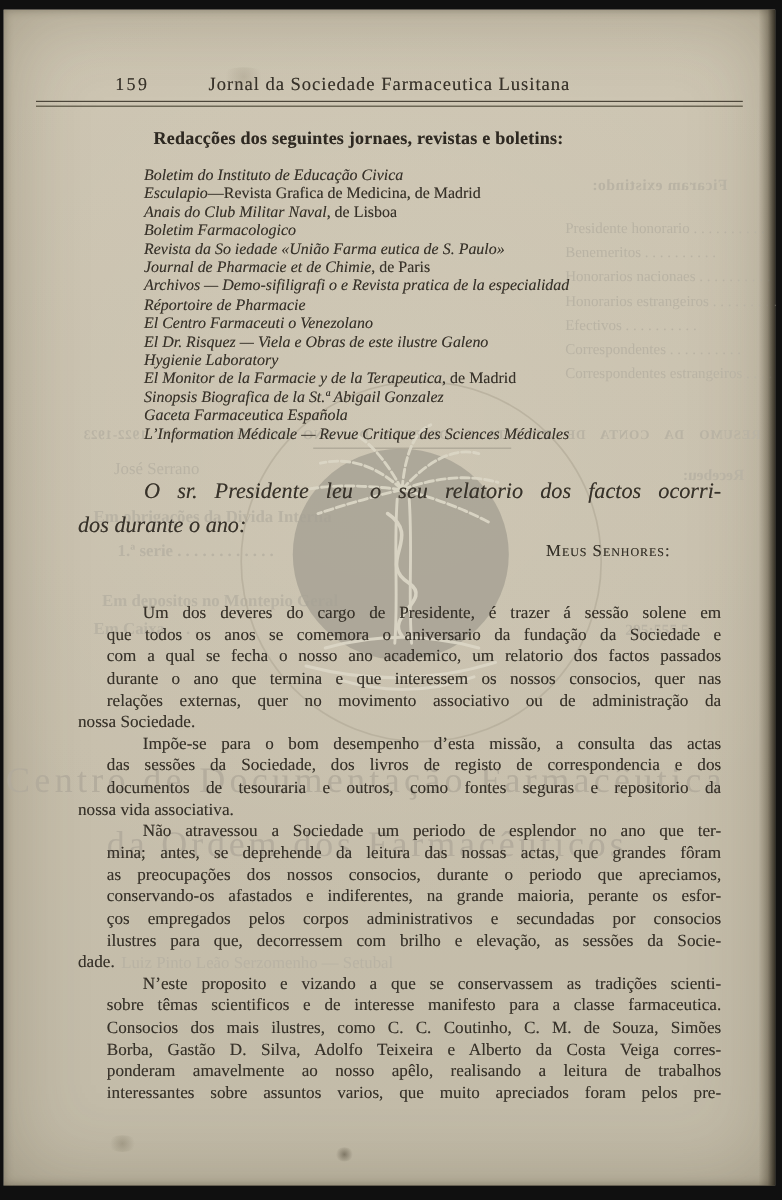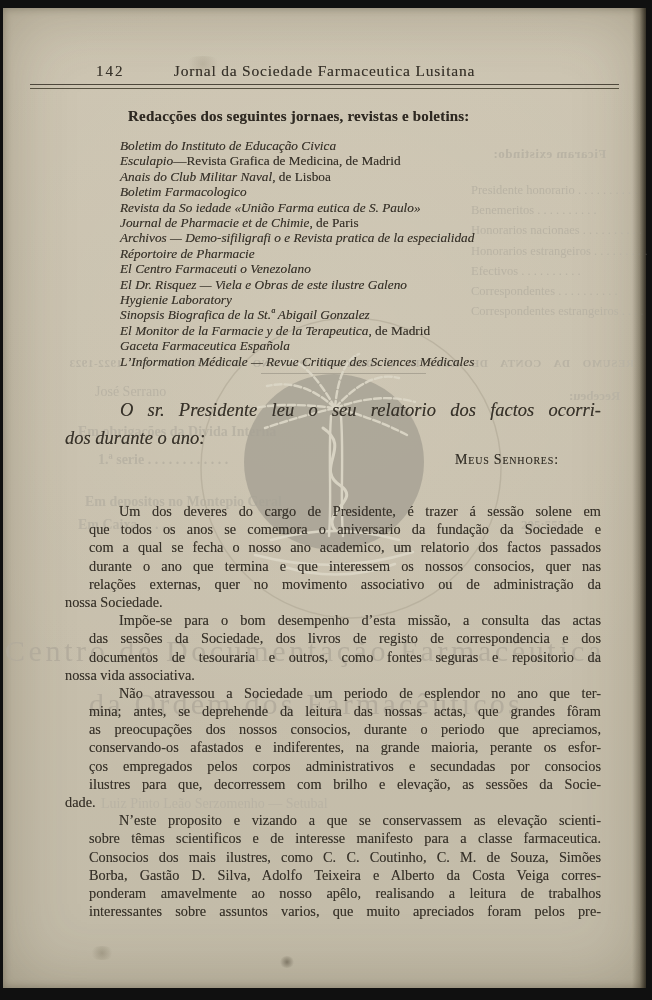--- a/index.html
+++ b/index.html
@@ -121,39 +121,39 @@
         <path d="M108,240 Q172,222 236,240"></path>
         <path d="M92,255 Q172,276 250,252"></path>
         <path d="M118,266 Q176,284 232,264"></path>
       </g>
     </svg>
 
     <div class="abs wmtext wm1">Centro de Documentação Farmacêutica</div>
     <div class="abs wmtext wm2">da Ordem dos Farmacêuticos</div>
 
     <div class="content">
-      <div class="abs pagenum">142</div>
+      <div class="abs pagenum">159</div>
       <div class="abs runtitle">Jornal da Sociedade Farmaceutica Lusitana</div>
       <div class="abs hrule"></div>
 
       <div class="abs secheading">Redacções dos seguintes jornaes, revistas e boletins:</div>
       <div class="abs jlist" id="journal-list">
           <div class="jrow"><span class="it">Boletim do Instituto de Educação Civica</span></div>
           <div class="jrow"><span class="it">Esculapio</span><span class="rm">—Revista Grafica de Medicina, de Madrid</span></div>
           <div class="jrow"><span class="it">Anais do Club Militar Naval</span><span class="rm">, de Lisboa</span></div>
           <div class="jrow"><span class="it">Boletim Farmacologico</span></div>
           <div class="jrow"><span class="it">Revista da So iedade «União Farma eutica de S. Paulo»</span></div>
           <div class="jrow"><span class="it">Journal de Pharmacie et de Chimie</span><span class="rm">, de Paris</span></div>
           <div class="jrow"><span class="it">Archivos — Demo-sifiligrafi o e Revista pratica de la especialidad</span></div>
           <div class="jrow"><span class="it">Réportoire de Pharmacie</span></div>
           <div class="jrow"><span class="it">El Centro Farmaceuti o Venezolano</span></div>
           <div class="jrow"><span class="it">El Dr. Risquez — Viela e Obras de este ilustre Galeno</span></div>
           <div class="jrow"><span class="it">Hygienie Laboratory</span></div>
+          <div class="jrow"><span class="it">El Monitor de la Farmacie y de la Terapeutica</span><span class="rm">, de Madrid</span></div>
           <div class="jrow"><span class="it">Sinopsis Biografica de la St.ª Abigail Gonzalez</span></div>
-          <div class="jrow"><span class="it">El Monitor de la Farmacie y de la Terapeutica</span><span class="rm">, de Madrid</span></div>
           <div class="jrow"><span class="it">Gaceta Farmaceutica Española</span></div>
           <div class="jrow"><span class="it">L’Information Médicale — Revue Critique des Sciences Médicales</span></div>
         </div>
 
       <div class="abs lead">
         <div class="l1">O sr. Presidente leu o seu relatorio dos factos ocorri-</div>
         <div class="l2">dos durante o ano:</div>
       </div>
 
       <div class="abs salutation">Meus Senhores:</div>
@@ -169,21 +169,21 @@
           <div class="bline j">das sessões da Sociedade, dos livros de registo de correspondencia e dos</div>
           <div class="bline j">documentos de tesouraria e outros, como fontes seguras e repositorio da</div>
           <div class="bline">nossa vida associativa.</div>
           <div class="bline indent j">Não atravessou a Sociedade um periodo de esplendor no ano que ter-</div>
           <div class="bline j">mina; antes, se deprehende da leitura das nossas actas, que grandes fôram</div>
           <div class="bline j">as preocupações dos nossos consocios, durante o periodo que apreciamos,</div>
           <div class="bline j">conservando-os afastados e indiferentes, na grande maioria, perante os esfor-</div>
           <div class="bline j">ços empregados pelos corpos administrativos e secundadas por consocios</div>
           <div class="bline j">ilustres para que, decorressem com brilho e elevação, as sessões da Socie-</div>
           <div class="bline">dade.</div>
-          <div class="bline indent j">N’este proposito e vizando a que se conservassem as elevação scienti-</div>
+          <div class="bline indent j">N’este proposito e vizando a que se conservassem as tradições scienti-</div>
           <div class="bline j">sobre têmas scientificos e de interesse manifesto para a classe farmaceutica.</div>
           <div class="bline j">Consocios dos mais ilustres, como C. C. Coutinho, C. M. de Souza, Simões</div>
           <div class="bline j">Borba, Gastão D. Silva, Adolfo Teixeira e Alberto da Costa Veiga corres-</div>
           <div class="bline j">ponderam amavelmente ao nosso apêlo, realisando a leitura de trabalhos</div>
           <div class="bline j">interessantes sobre assuntos varios, que muito apreciados foram pelos pre-</div>
         </div>
     </div>
 
     <div class="abs gutter"></div>
     <div class="abs stain1"></div>

